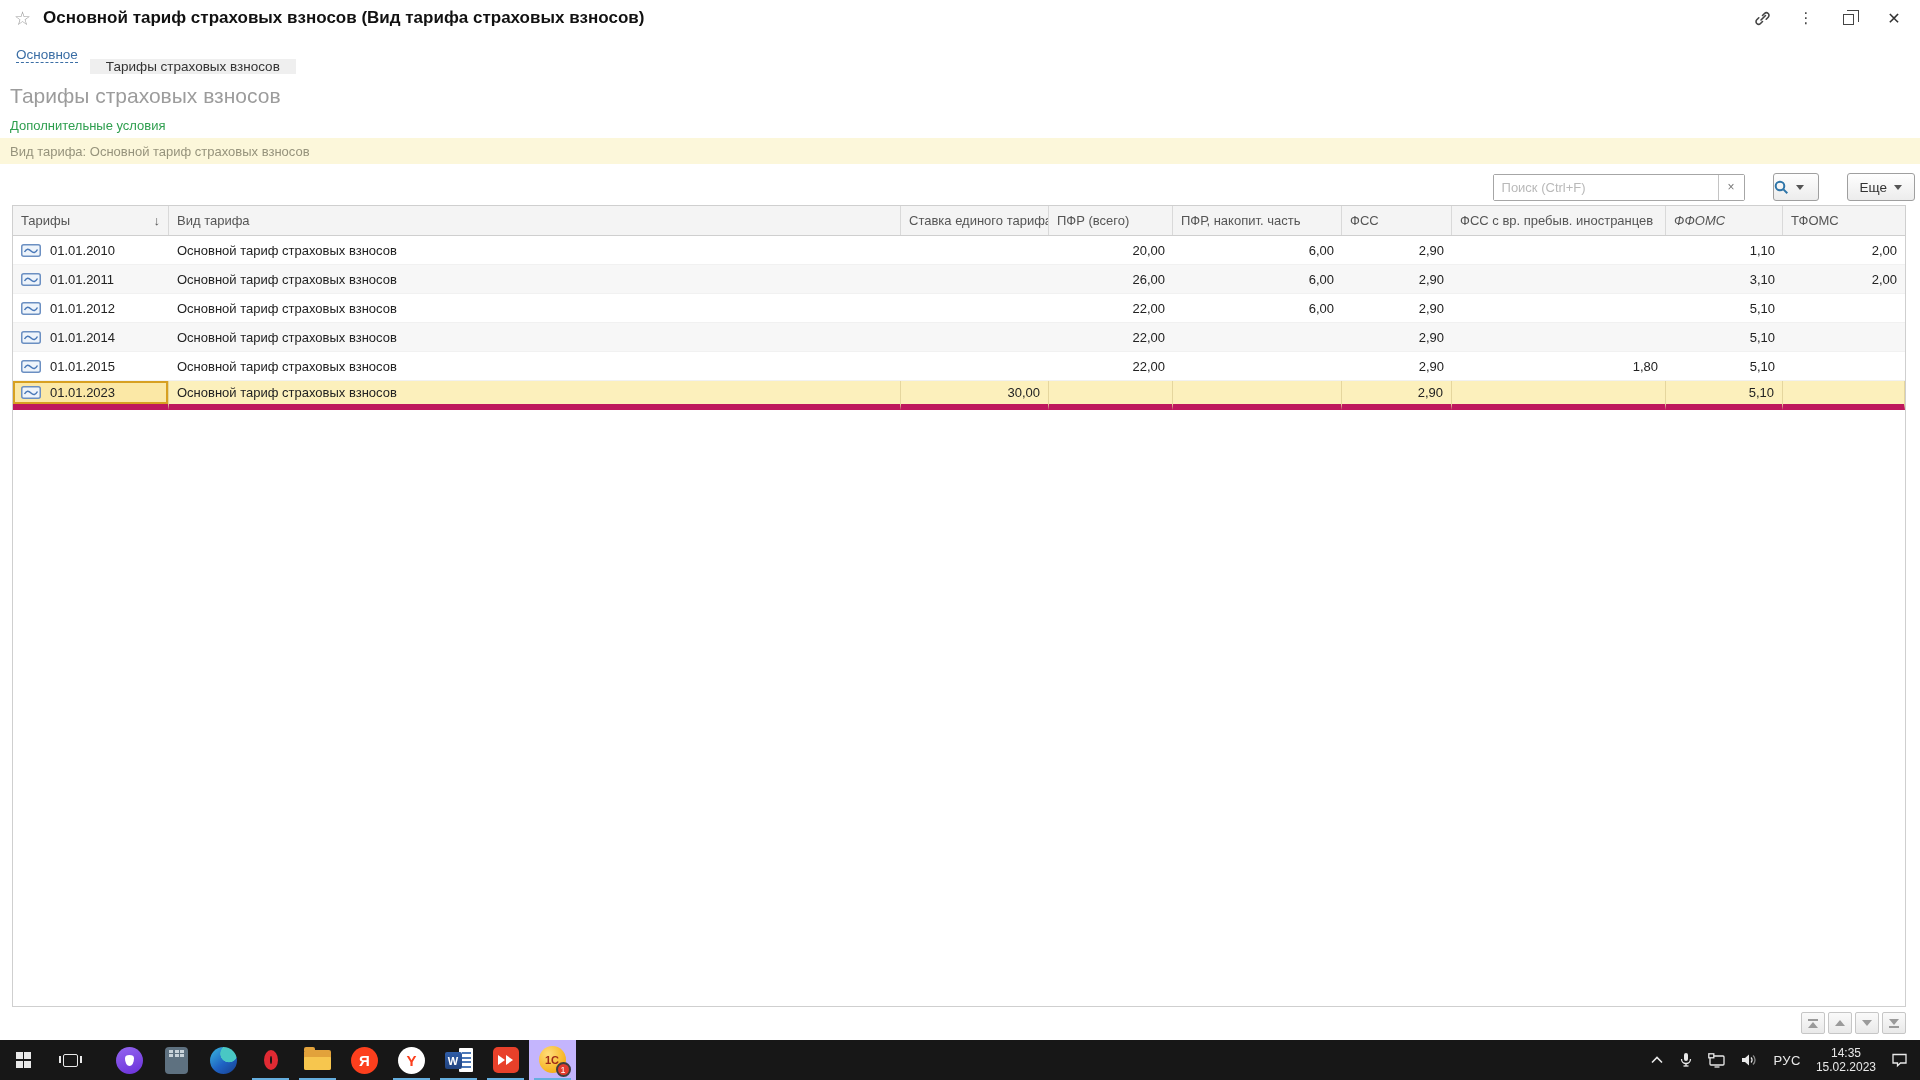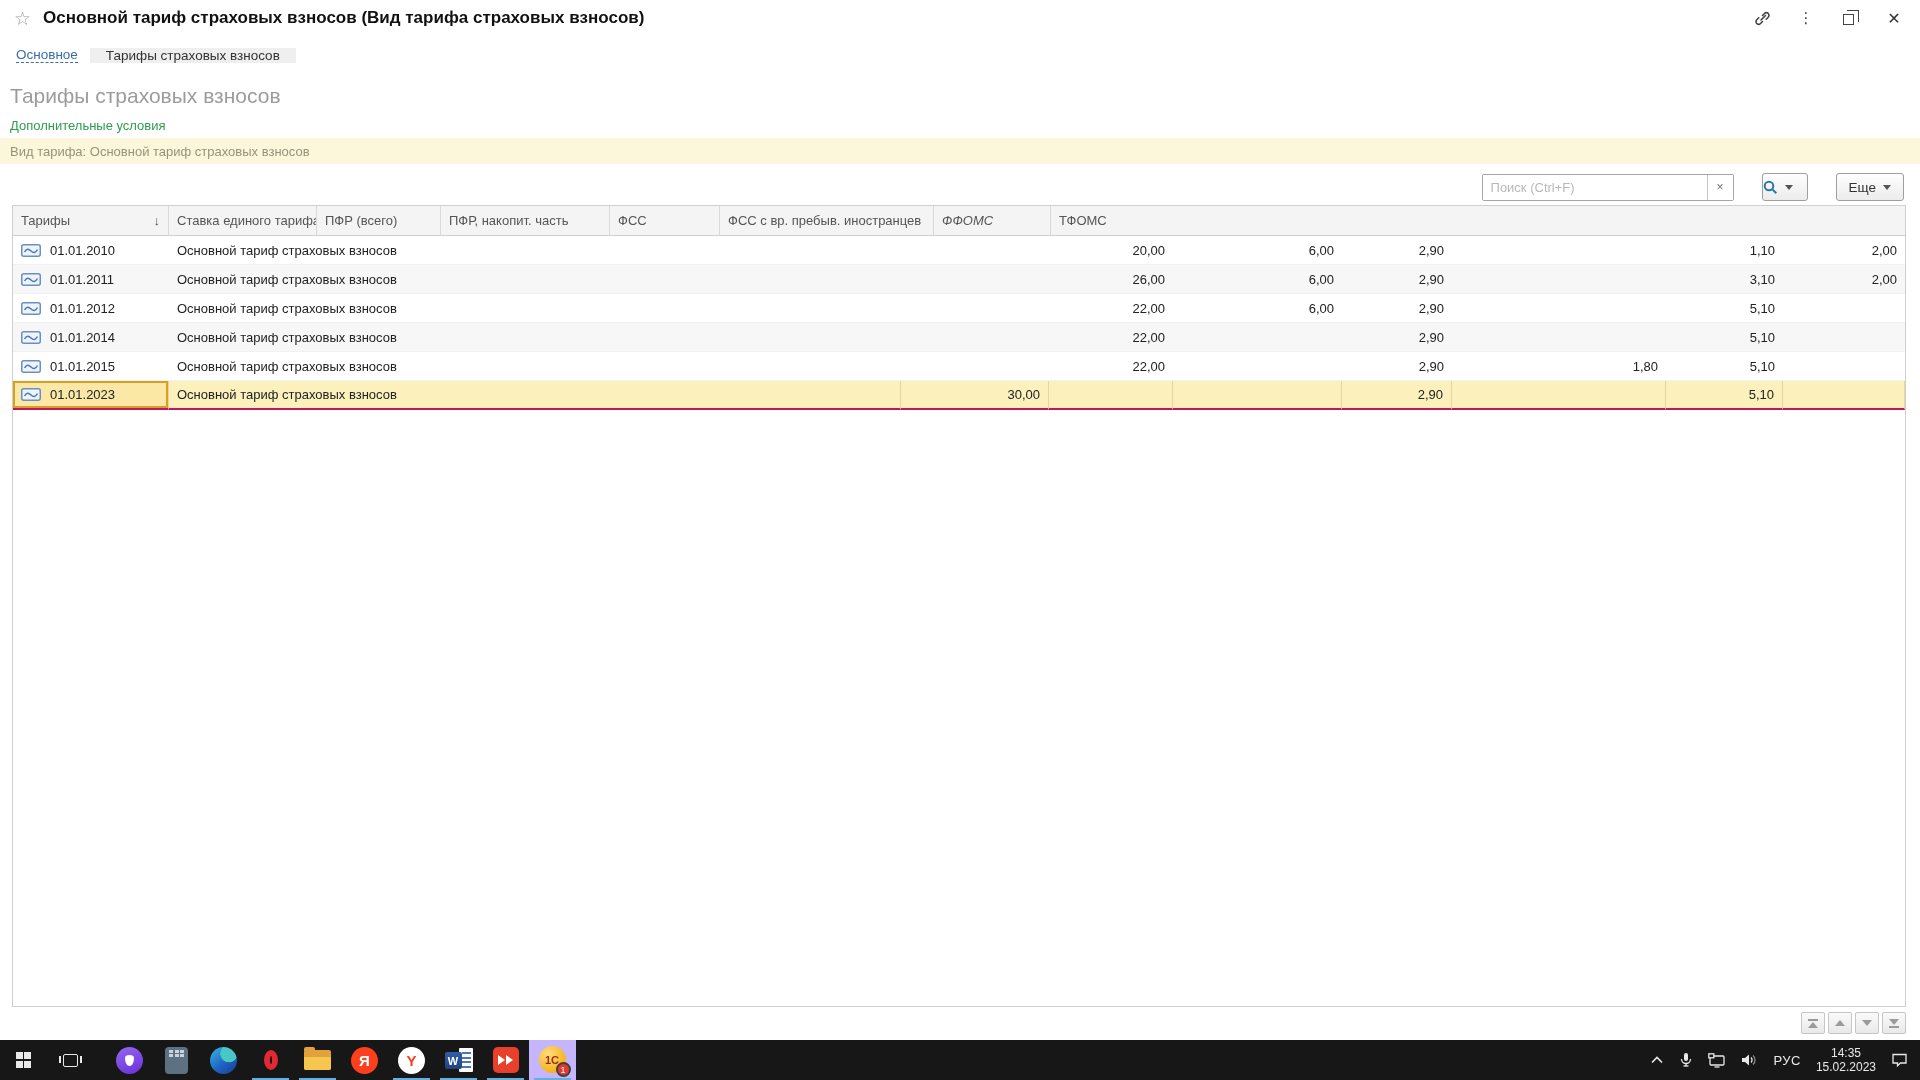--- a/index.html
+++ b/index.html
@@ -12,29 +12,29 @@
   .titlebar { height:36px; display:flex; align-items:center; padding:0 10px 0 14px; }
   .star { font-size:19px; color:#9b9b9b; margin-right:12px; cursor:pointer; }
   .wtitle { font-size:17px; font-weight:bold; color:#111; }
   .wcontrols { margin-left:auto; display:flex; align-items:center; gap:24px; padding-right:6px; }
   .wbtn { width:20px; height:20px; display:flex; align-items:center; justify-content:center; color:#444; cursor:pointer; }
   .kebab { font-size:15px; color:#444; letter-spacing:0; }
   .restore-box { width:11px; height:11px; border:1.5px solid #444; position:relative; margin-top:3px; margin-left:-3px;}
   .restore-box::before { content:""; position:absolute; left:2.5px; top:-5px; width:11px; height:11px; border:1.5px solid #444; border-left:none; border-bottom:none; }
   .close-x { font-size:16px; color:#333; }
 
-  .tabsrow { height:38px; display:flex; align-items:center; padding-left:16px; }
+  .tabsrow { height:38px; display:flex; align-items:flex-end; padding-left:16px; }
   .backlink { align-self:center; font-size:13.5px; color:#3b6ea5; border-bottom:1px dashed #3b6ea5; cursor:pointer; margin-right:12px; }
   .tab-active { background:#efefef; color:#333; font-size:13.5px; display:flex; align-items:center; padding:0 16px; cursor:pointer; }
 
   .pagetitle { font-size:21px; color:#9c9c9c; padding:10px 0 4px 10px; height:38px; }
   .greenlink { font-size:13px; color:#2e9e4e; padding:6px 0 5px 10px; cursor:pointer; width:max-content; }
   .infobar { background:#fcf7da; color:#96937c; font-size:13px; height:26px; display:flex; align-items:center; padding-left:10px; }
 
-  .searchrow { display:flex; justify-content:flex-end; align-items:center; height:30px; margin:8px 16px 0 0; gap:28px; }
+  .searchrow { display:flex; justify-content:flex-end; align-items:center; height:30px; margin:8px 5px 0 0; gap:28px; }
   .searchbox { display:flex; width:252px; height:27px; border:1px solid #a6a6a6; border-radius:2px; background:#fff; }
   .searchbox input { flex:1; border:none; outline:none; font-size:13px; padding:0 8px; color:#333; font-family:inherit; }
   .searchbox input::placeholder { color:#b9b9b9; }
   .clearbtn { width:26px; border:none; border-left:1px solid #c4c4c4; background:#fff; color:#777; font-size:12px; cursor:pointer; }
   .btn { height:28px; border:1px solid #9f9f9f; border-radius:3px; background:linear-gradient(#fefefe,#ececec); display:flex; align-items:center; justify-content:flex-start; gap:7px; cursor:pointer; font-size:13.5px; color:#333; }
   .findbtn { width:46px; }
   .morebtn { padding:0 12px; }
   .caret { width:0; height:0; border-left:4px solid transparent; border-right:4px solid transparent; border-top:5px solid #555; }
 
   
@@ -42,21 +42,21 @@
   .thead { display:flex; height:30px; background:#f4f4f4; border-bottom:1px solid #cfcfcf; }
   .hcell { display:flex; align-items:center; padding:0 8px; font-size:13px; color:#555; border-right:1px solid #d9d9d9; overflow:hidden; white-space:nowrap; cursor:pointer; flex:0 0 auto; }
   .hcell:last-child { border-right:none; flex:1 1 auto; }
   .sortglyph { margin-left:auto; color:#555; font-size:13px; padding-left:6px; }
   .trow { display:flex; height:29px; cursor:pointer; }
   .trow.stripe { background:#f7f7f7; }
   .cell { display:flex; align-items:center; padding:0 8px; font-size:13px; color:#222; white-space:nowrap; overflow:hidden; border-bottom:1px solid #f1f1f1; flex:0 0 auto; }
   .cell.num { justify-content:flex-end; }
   .cell:last-child { flex:1 1 auto; }
   .ricon { display:inline-flex; margin-right:9px; flex:0 0 auto; }
-  .trow.selected .cell { background:#fcf0bc; border-right:1px solid #e5d69e; border-bottom:2px solid #be185d; }
+  .trow.selected .cell { background:#fcf0bc; border-right:1px solid #e5d69e; border-bottom:6px solid #be185d; }
   .trow.selected .cell:first-child { background:#fbe8a6; box-shadow:inset 0 0 0 2px #d7a021; }
 
   .tblnav { position:absolute; right:14px; top:1012px; display:flex; gap:3px; }
   .navbtn { width:24px; height:22px; border:1px solid #c6c6c6; border-radius:2px; background:linear-gradient(#fafafa,#e9e9e9); display:flex; flex-direction:column; align-items:center; justify-content:center; gap:1px; cursor:pointer; }
   .tri-up { width:0; height:0; border-left:5px solid transparent; border-right:5px solid transparent; border-bottom:6px solid #9a9a9a; }
   .tri-dn { width:0; height:0; border-left:5px solid transparent; border-right:5px solid transparent; border-top:6px solid #9a9a9a; }
   .navbar-line { width:10px; height:2px; background:#9a9a9a; }
 
   
   .taskbar { position:absolute; left:0; right:0; bottom:0; height:40px; background:#171717; display:flex; align-items:stretch; }
@@ -150,20 +150,23 @@
       <span class="caret"></span>
     </div>
   </div>
 
   <div class="tbl">
     <div class="thead">
         <div class="hcell" style="width: 156px;">
           <span>Тарифы</span>
           <span class="sortglyph">↓</span>
         </div>
+        <div class="hcell" style="width: 732px;">
+          <span>Вид тарифа</span>
+        </div>
         <div class="hcell" style="width: 148px;">
           <span>Ставка единого тарифа</span>
         </div>
         <div class="hcell" style="width: 124px;">
           <span>ПФР (всего)</span>
         </div>
         <div class="hcell" style="width: 169px;">
           <span>ПФР, накопит. часть</span>
         </div>
         <div class="hcell" style="width: 110px;">

